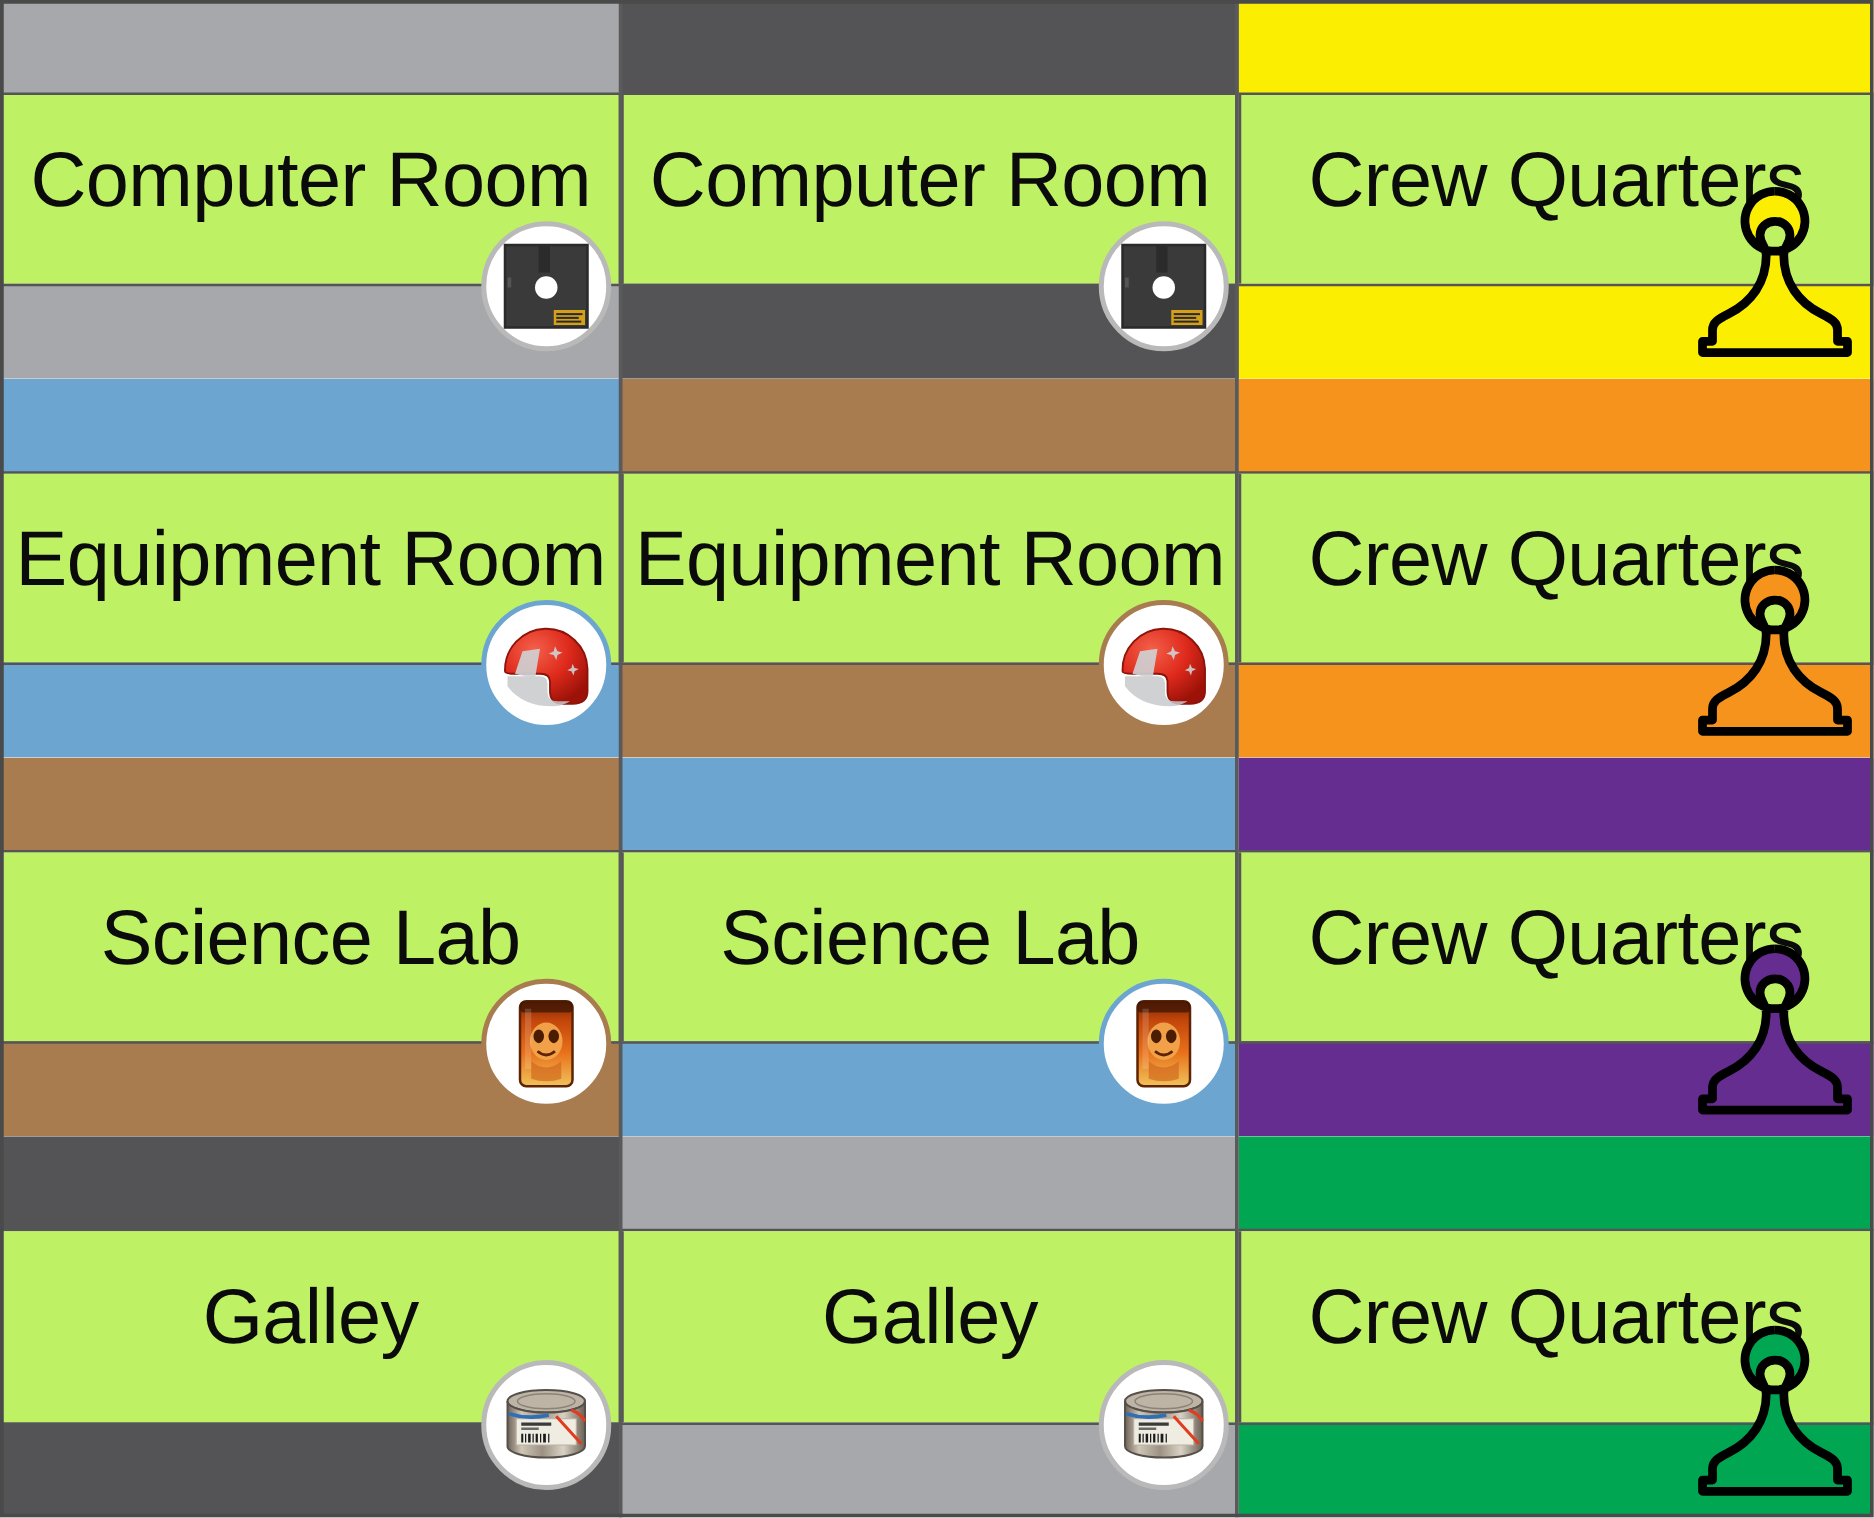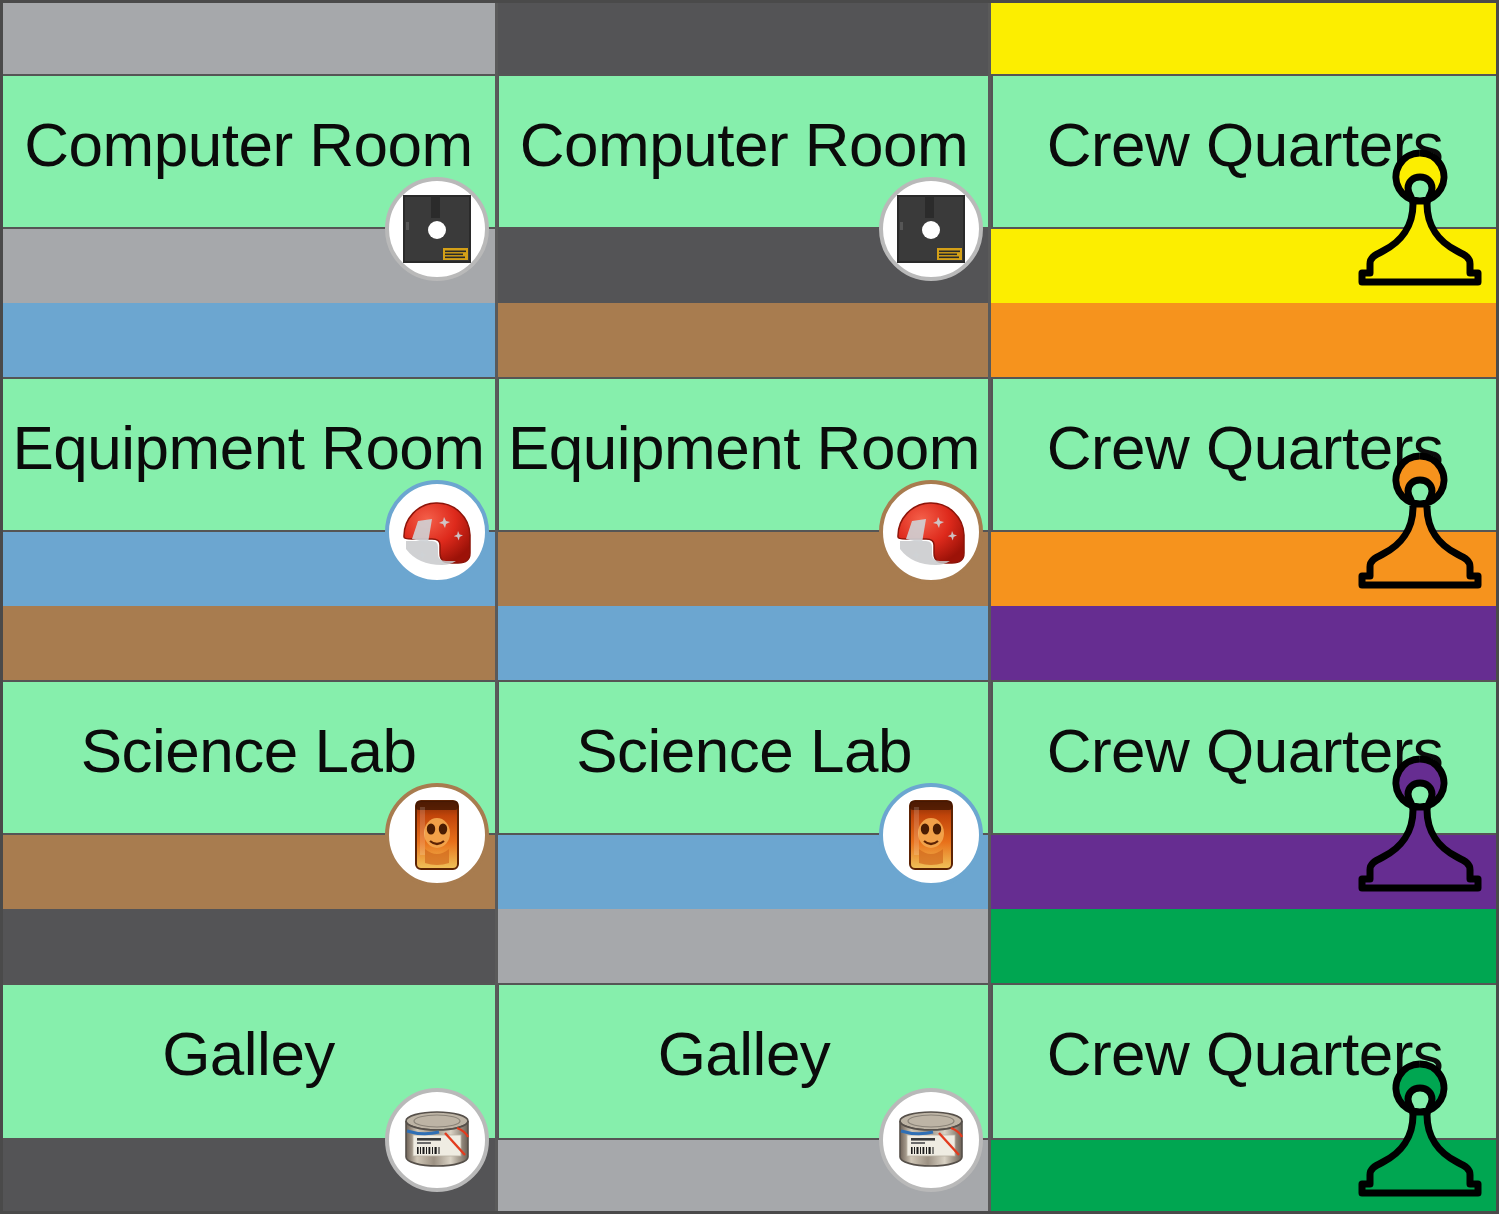--- a/index.html
+++ b/index.html
@@ -51,21 +51,21 @@
   }
   .band-top { top: 0; border-top: none; }
   .band-bottom { bottom: 0; border-bottom: none; }
 
   .card-face {
     position: absolute;
     left: 0;
     right: 0;
     top: 76px;
     bottom: 76px;
-    background: #86efac;
+    background: #bef264;
     box-sizing: border-box;
     border-left: 2px solid #555555;
     border-right: 2px solid #555555;
   }
 
   .card-title {
     position: absolute;
     left: 0;
     right: 0;
     top: 34px;

